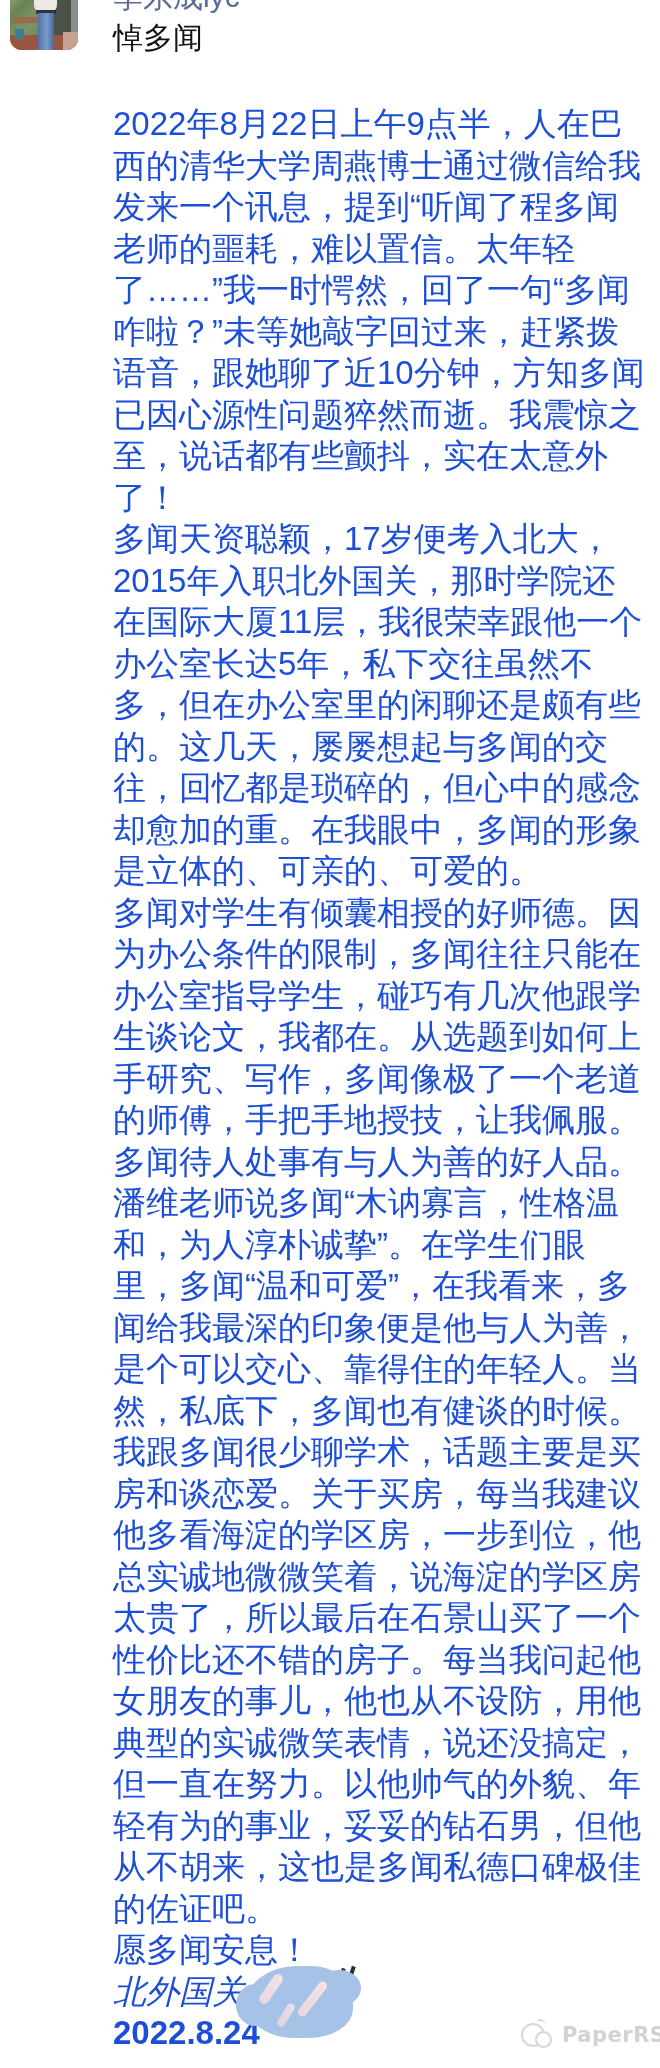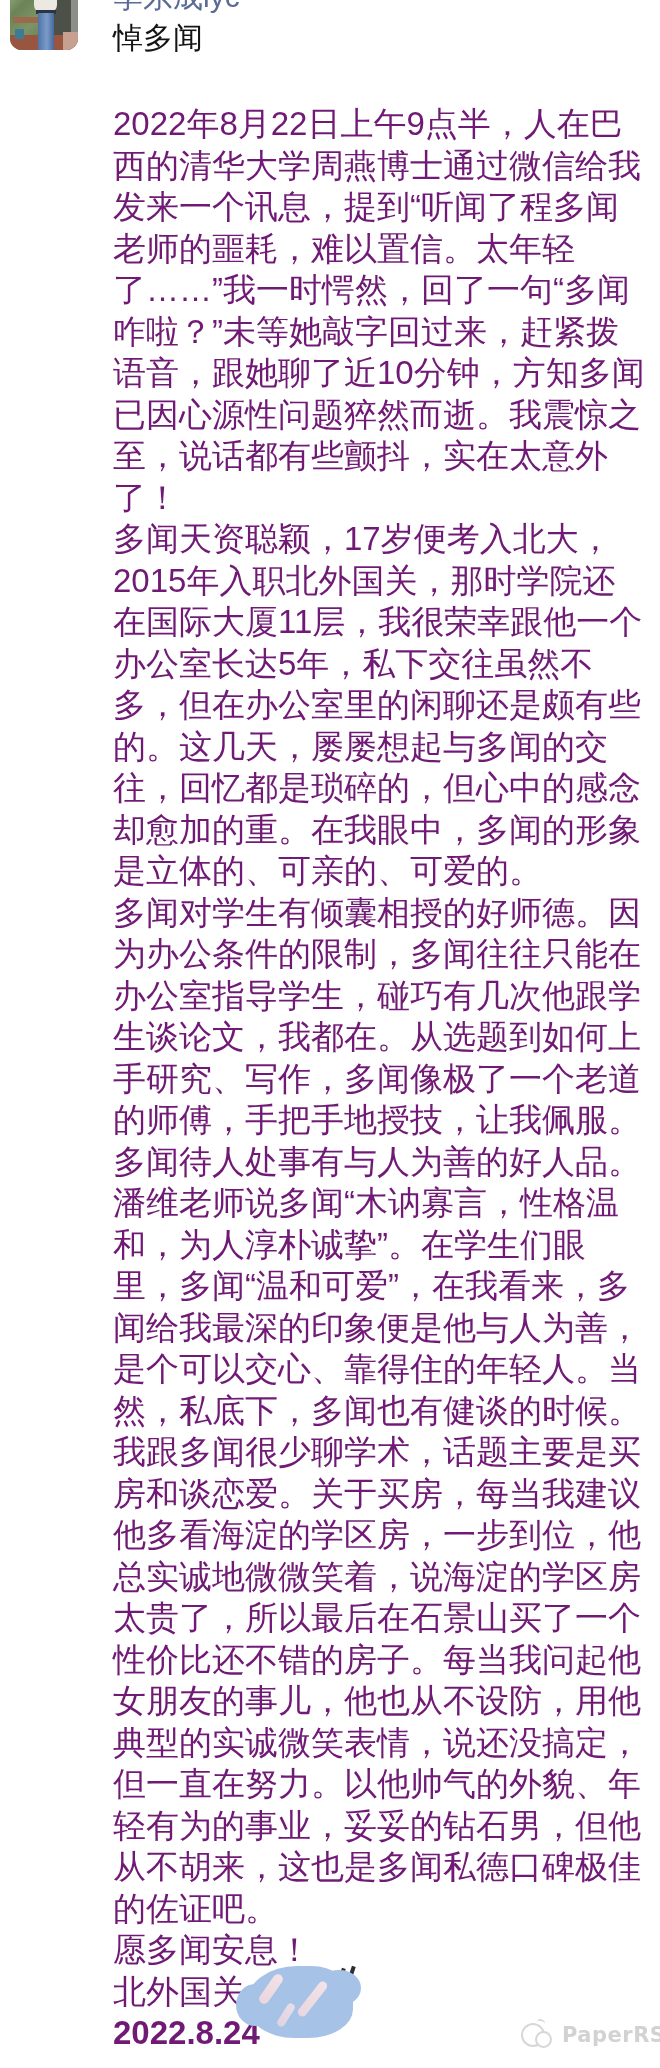--- a/index.html
+++ b/index.html
@@ -22,23 +22,23 @@
   .av-shirt{position:absolute;left:36%;top:0;width:33%;height:44%;background:#ece9e2;border-radius:0 0 8px 8px;}
   .av-belt{position:absolute;left:38%;top:40%;width:29%;height:6%;background:#2e3440;}
   .av-jeans{position:absolute;left:41%;top:44%;width:24%;height:56%;
     background:linear-gradient(90deg,#4f73a8,#7b9cc8 55%,#45699e);}
   .av-teal{position:absolute;left:8%;top:68%;width:12%;height:16%;background:#3e7c94;}
 
   .author{position:absolute;left:113px;top:-21px;font-size:30px;line-height:36px;color:#5b6b95;}
   .title{position:absolute;left:113px;top:19px;font-size:30px;line-height:38px;color:#141414;}
 
   
-  .text-col{position:absolute;left:113px;top:103px;color:#701a75;font-size:33px;line-height:41.5px;}
+  .text-col{position:absolute;left:113px;top:103px;color:#1d4ed8;font-size:33px;line-height:41.5px;}
   .body-text{white-space:pre;}
-  .sig-row{white-space:pre;}
+  .sig-row{white-space:pre;font-style:italic;}
   .date-row{white-space:pre;font-weight:bold;}
 
   
   .redaction{
     position:absolute;left:246px;top:1966px;width:107px;height:72px;z-index:2;
     background:#a6c2e6;border-radius:55% 45% 48% 52%/60% 52% 46% 55%;
   }
   .redaction::before{content:"";position:absolute;left:-10px;top:18px;width:38px;height:42px;
     background:#a6c2e6;border-radius:50%;}
   .redaction::after{content:"";position:absolute;right:-8px;top:4px;width:44px;height:36px;

